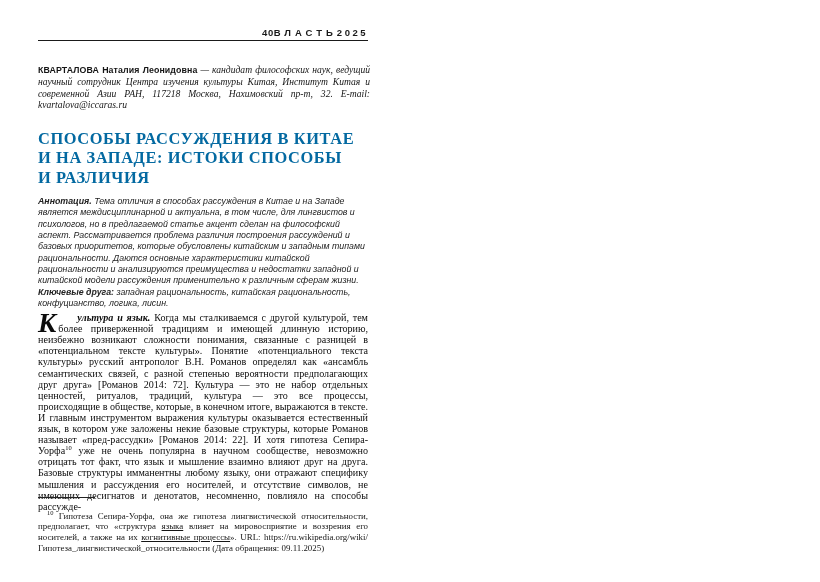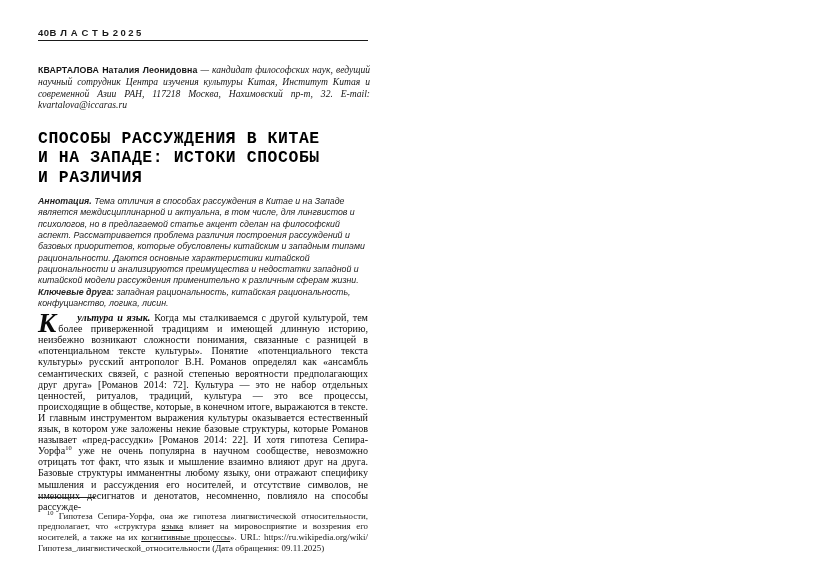--- a/index.html
+++ b/index.html
@@ -4,21 +4,21 @@
 <style>
   html,body{margin:0;padding:0;}
   body{
     width:820px;height:582px;background:#ffffff;position:relative;
     font-family:"Liberation Serif", serif;color:#111;overflow:hidden;
   }
   .column{position:absolute;left:38px;top:0;width:330px;height:582px;}
 
   .header{
     position:absolute;top:27px;left:0;width:330px;
-    display:flex;justify-content:flex-start;align-items:baseline;
+    display:flex;justify-content:flex-end;align-items:baseline;
     font-family:"Liberation Sans", sans-serif;font-size:9.5px;color:#1a1a1a;
   }
   .header .pageno{font-weight:600;letter-spacing:0.5px;}
   .header .journal{letter-spacing:4px;font-weight:700;}
   .header .year{letter-spacing:2.5px;font-weight:600;}
   .header-rule{position:absolute;top:40px;left:0;width:330px;height:1.2px;background:#1a1a1a;}
 
   .author{
     position:absolute;top:54px;left:0;width:332px;
     font-size:9.6px;line-height:11.6px;font-style:italic;color:#151515;
@@ -30,22 +30,22 @@
   }
 
   .doi{
     position:absolute;top:97px;left:0;width:330px;text-align:right;
     font-family:"Liberation Sans", sans-serif;font-size:8.6px;color:#3c3c3c;
     letter-spacing:0.2px;
   }
 
   .title{
     position:absolute;top:118px;left:0;width:332px;
-    font-family:Liberation Mono, monospace;font-weight:bold;
-    font-size:16.4px;line-height:19.4px;letter-spacing:0.6px;color:#000000;
+    font-family:Liberation Serif, serif;font-weight:bold;
+    font-size:16.4px;line-height:19.4px;letter-spacing:0.6px;color:#0369a1;
   }
 
   .abstract{
     position:absolute;top:196px;left:0;width:332px;
     font-family:"Liberation Sans", sans-serif;font-style:italic;
     font-size:8.8px;line-height:11.35px;color:#222;
   }
   .abstract b{font-weight:bold;}
 
   .bodytext{

